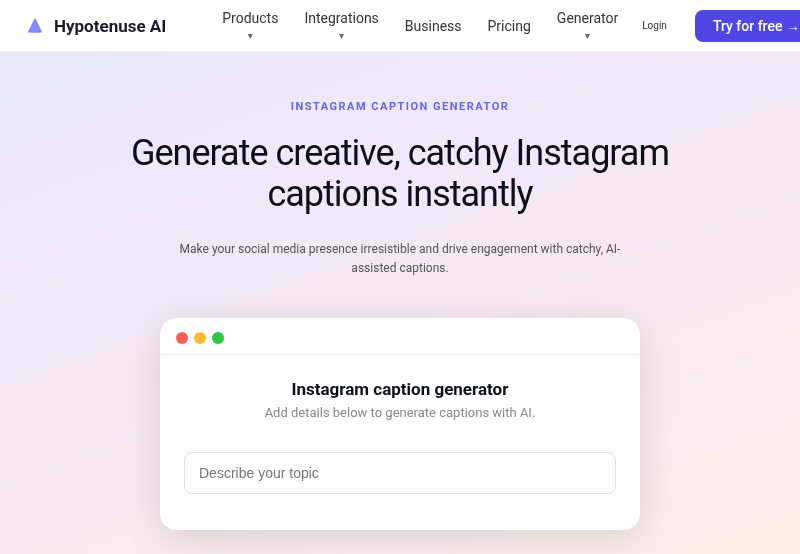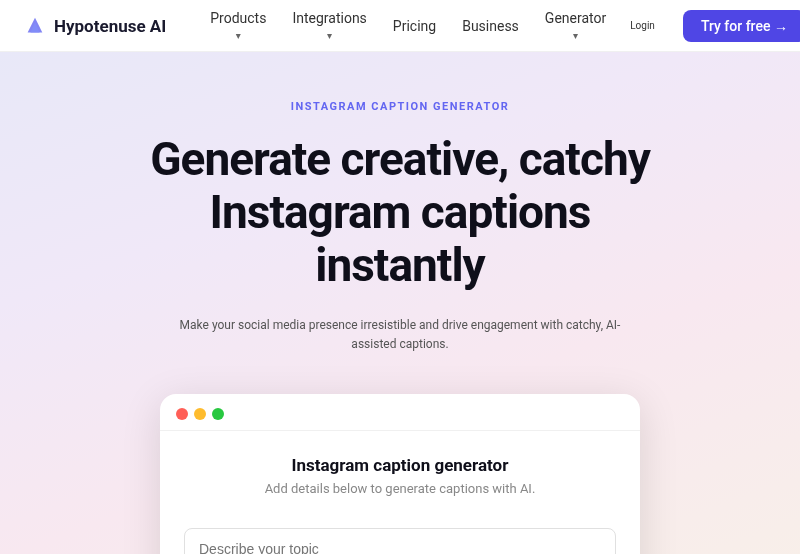--- a/index.html
+++ b/index.html
@@ -25,21 +25,21 @@
     }
 
     .nav-logo {
       display: flex;
       align-items: center;
       gap: 8px;
       font-weight: 700;
       font-size: 17px;
       color: #1a1a2e;
       text-decoration: none;
-      margin-right: 32px;
+      margin-right: 44px;
       white-space: nowrap;
     }
 
     .logo-icon {
       width: 22px;
       height: 22px;
     }
 
     .nav-links {
       display: flex;
@@ -107,22 +107,22 @@
     .badge {
       font-size: 11px;
       font-weight: 700;
       letter-spacing: 1.5px;
       color: #6366f1;
       text-transform: uppercase;
       margin-bottom: 20px;
     }
 
     .hero-title {
-      font-size: 46px;
-      font-weight: 700;
+      font-size: 36px;
+      font-weight: 400;
       color: #0f0f1a;
       line-height: 1.15;
       max-width: 560px;
       margin-bottom: 24px;
       letter-spacing: -1px;
     }
 
     .hero-subtitle {
       font-size: 12px;
       color: #555;
@@ -204,24 +204,24 @@
   <div class="nav-links">
     <div class="nav-item">
       <span>Products</span>
       <span class="chevron">▾</span>
     </div>
     <div class="nav-item">
       <span>Integrations</span>
       <span class="chevron">▾</span>
     </div>
     <div class="nav-item">
+      <span>Business</span>
+    </div>
+    <div class="nav-item">
       <span>Pricing</span>
-    </div>
-    <div class="nav-item">
-      <span>Business</span>
     </div>
     <div class="nav-item">
       <span>Generator</span>
       <span class="chevron">▾</span>
     </div>
   </div>
 
   <div class="nav-right">
     <div class="login-btn">Login</div>
     <div class="try-btn">Try for free →</div>

